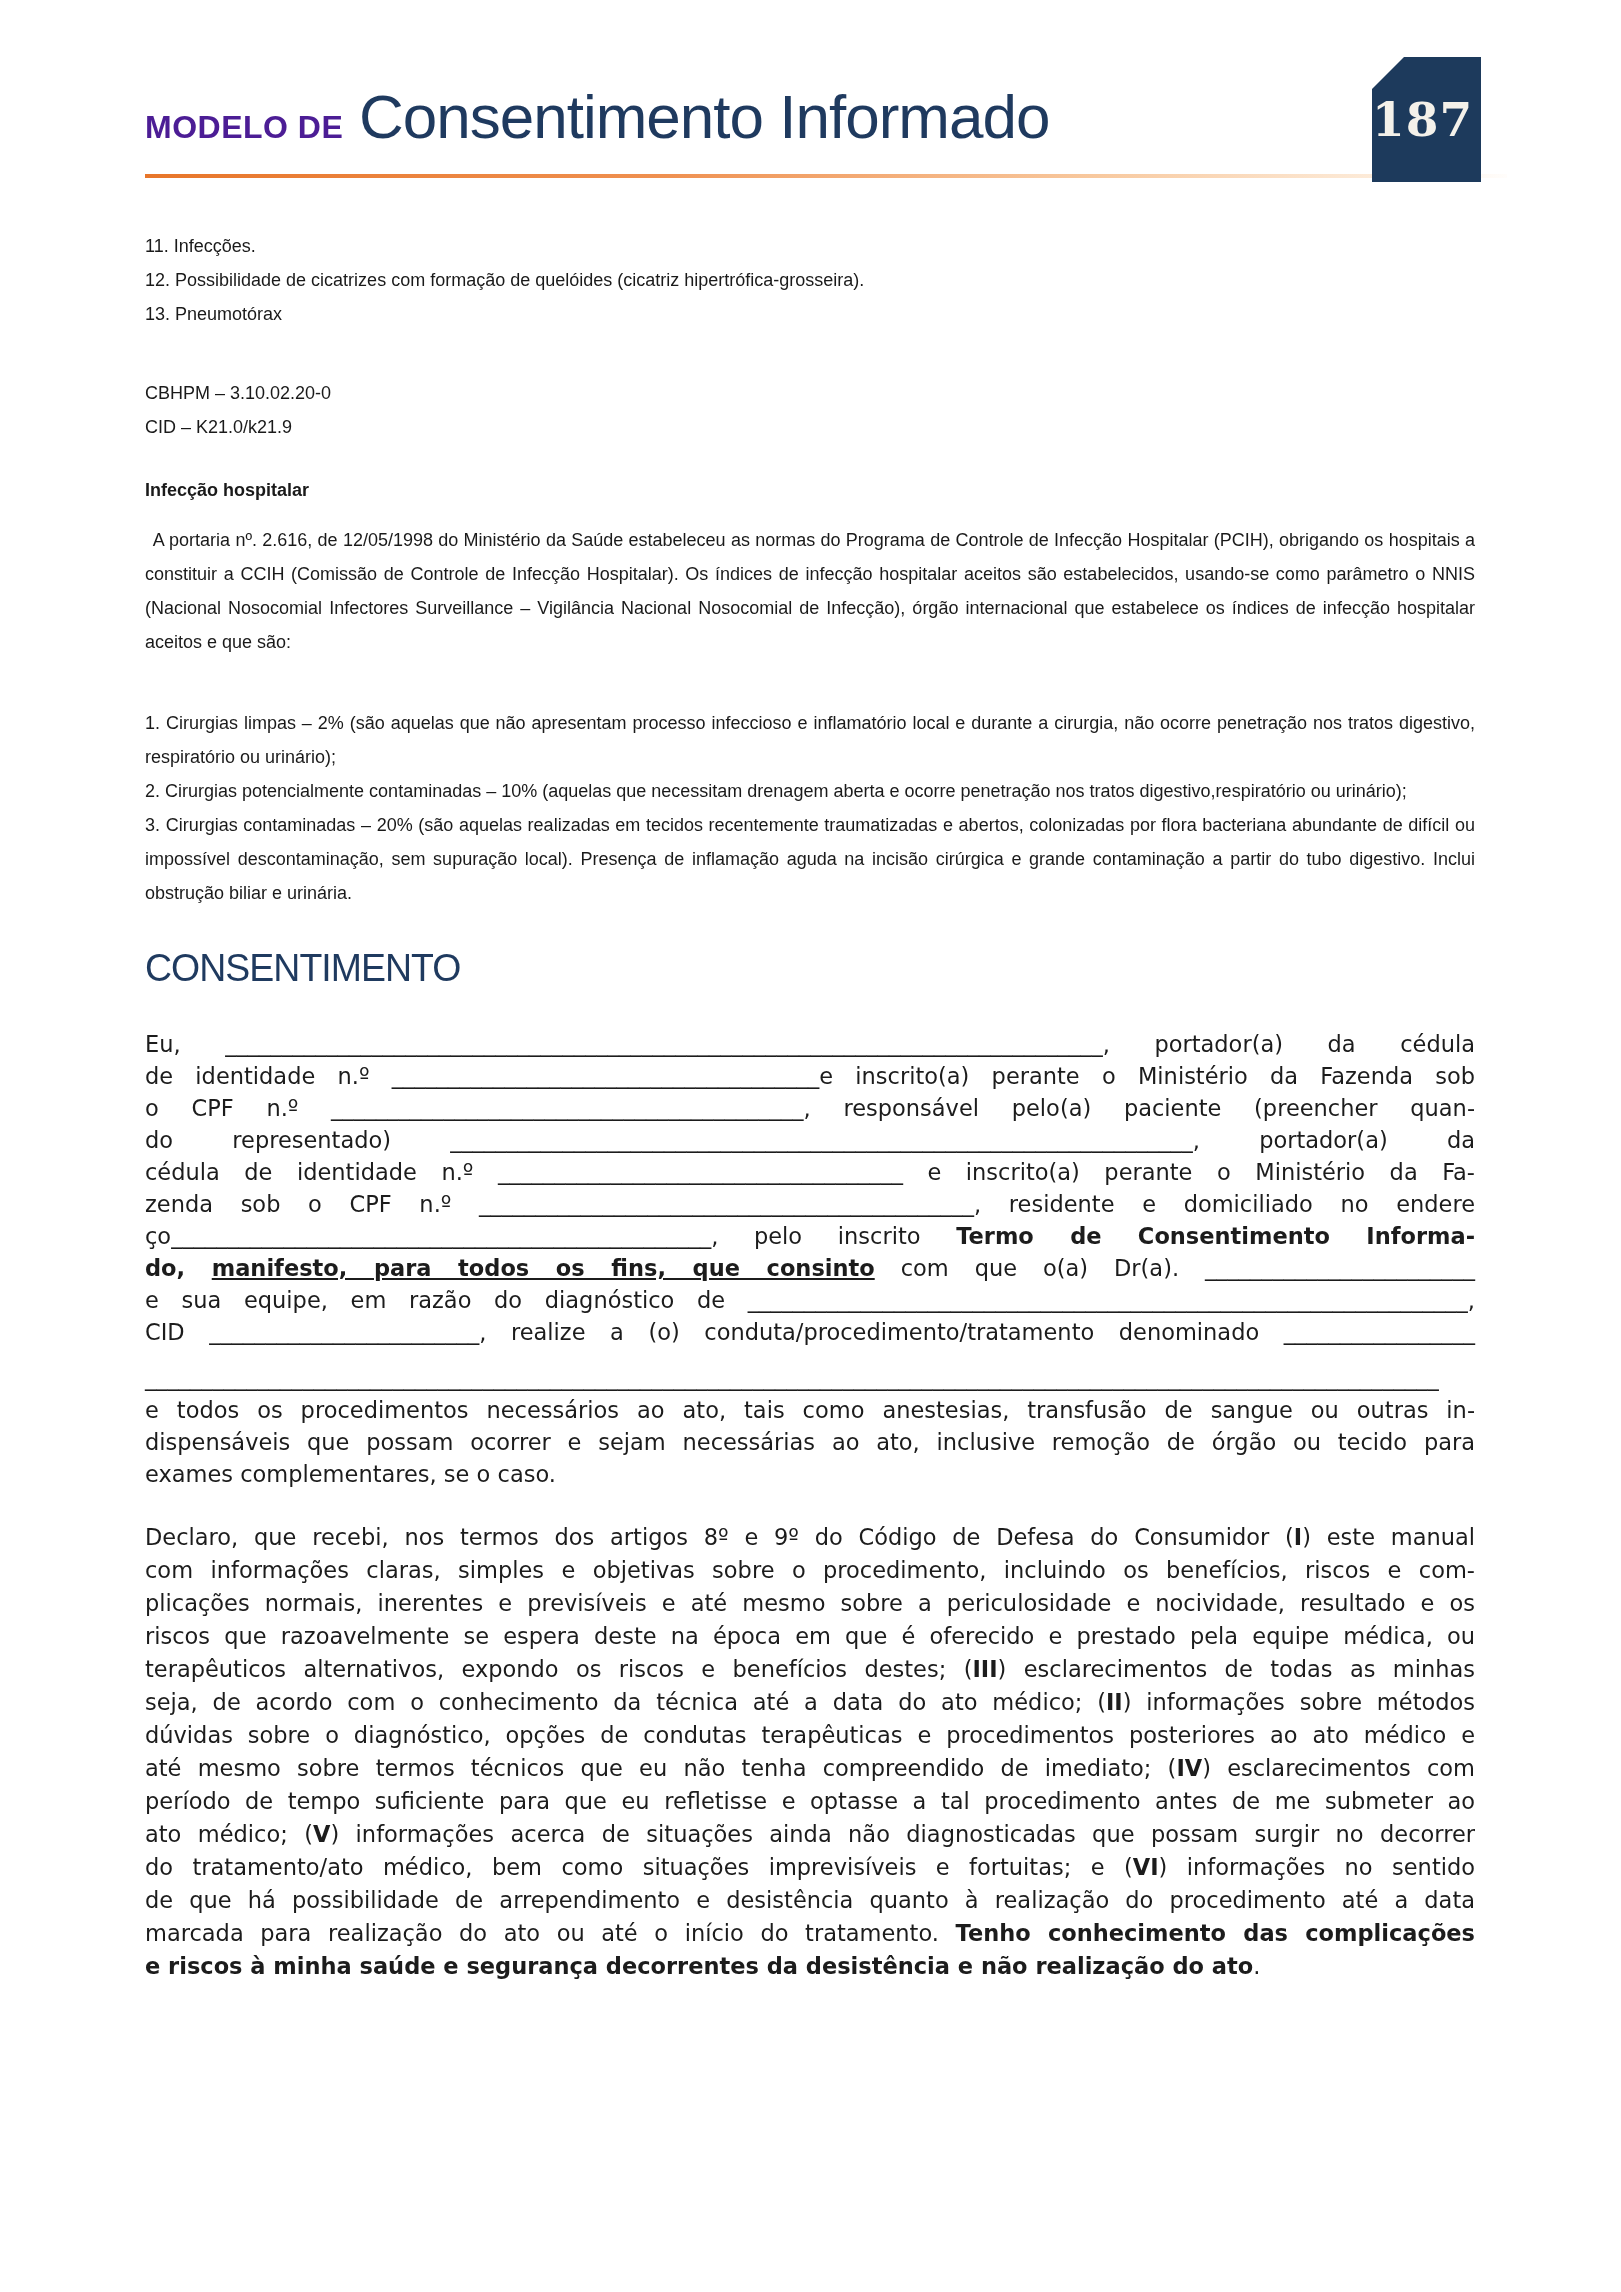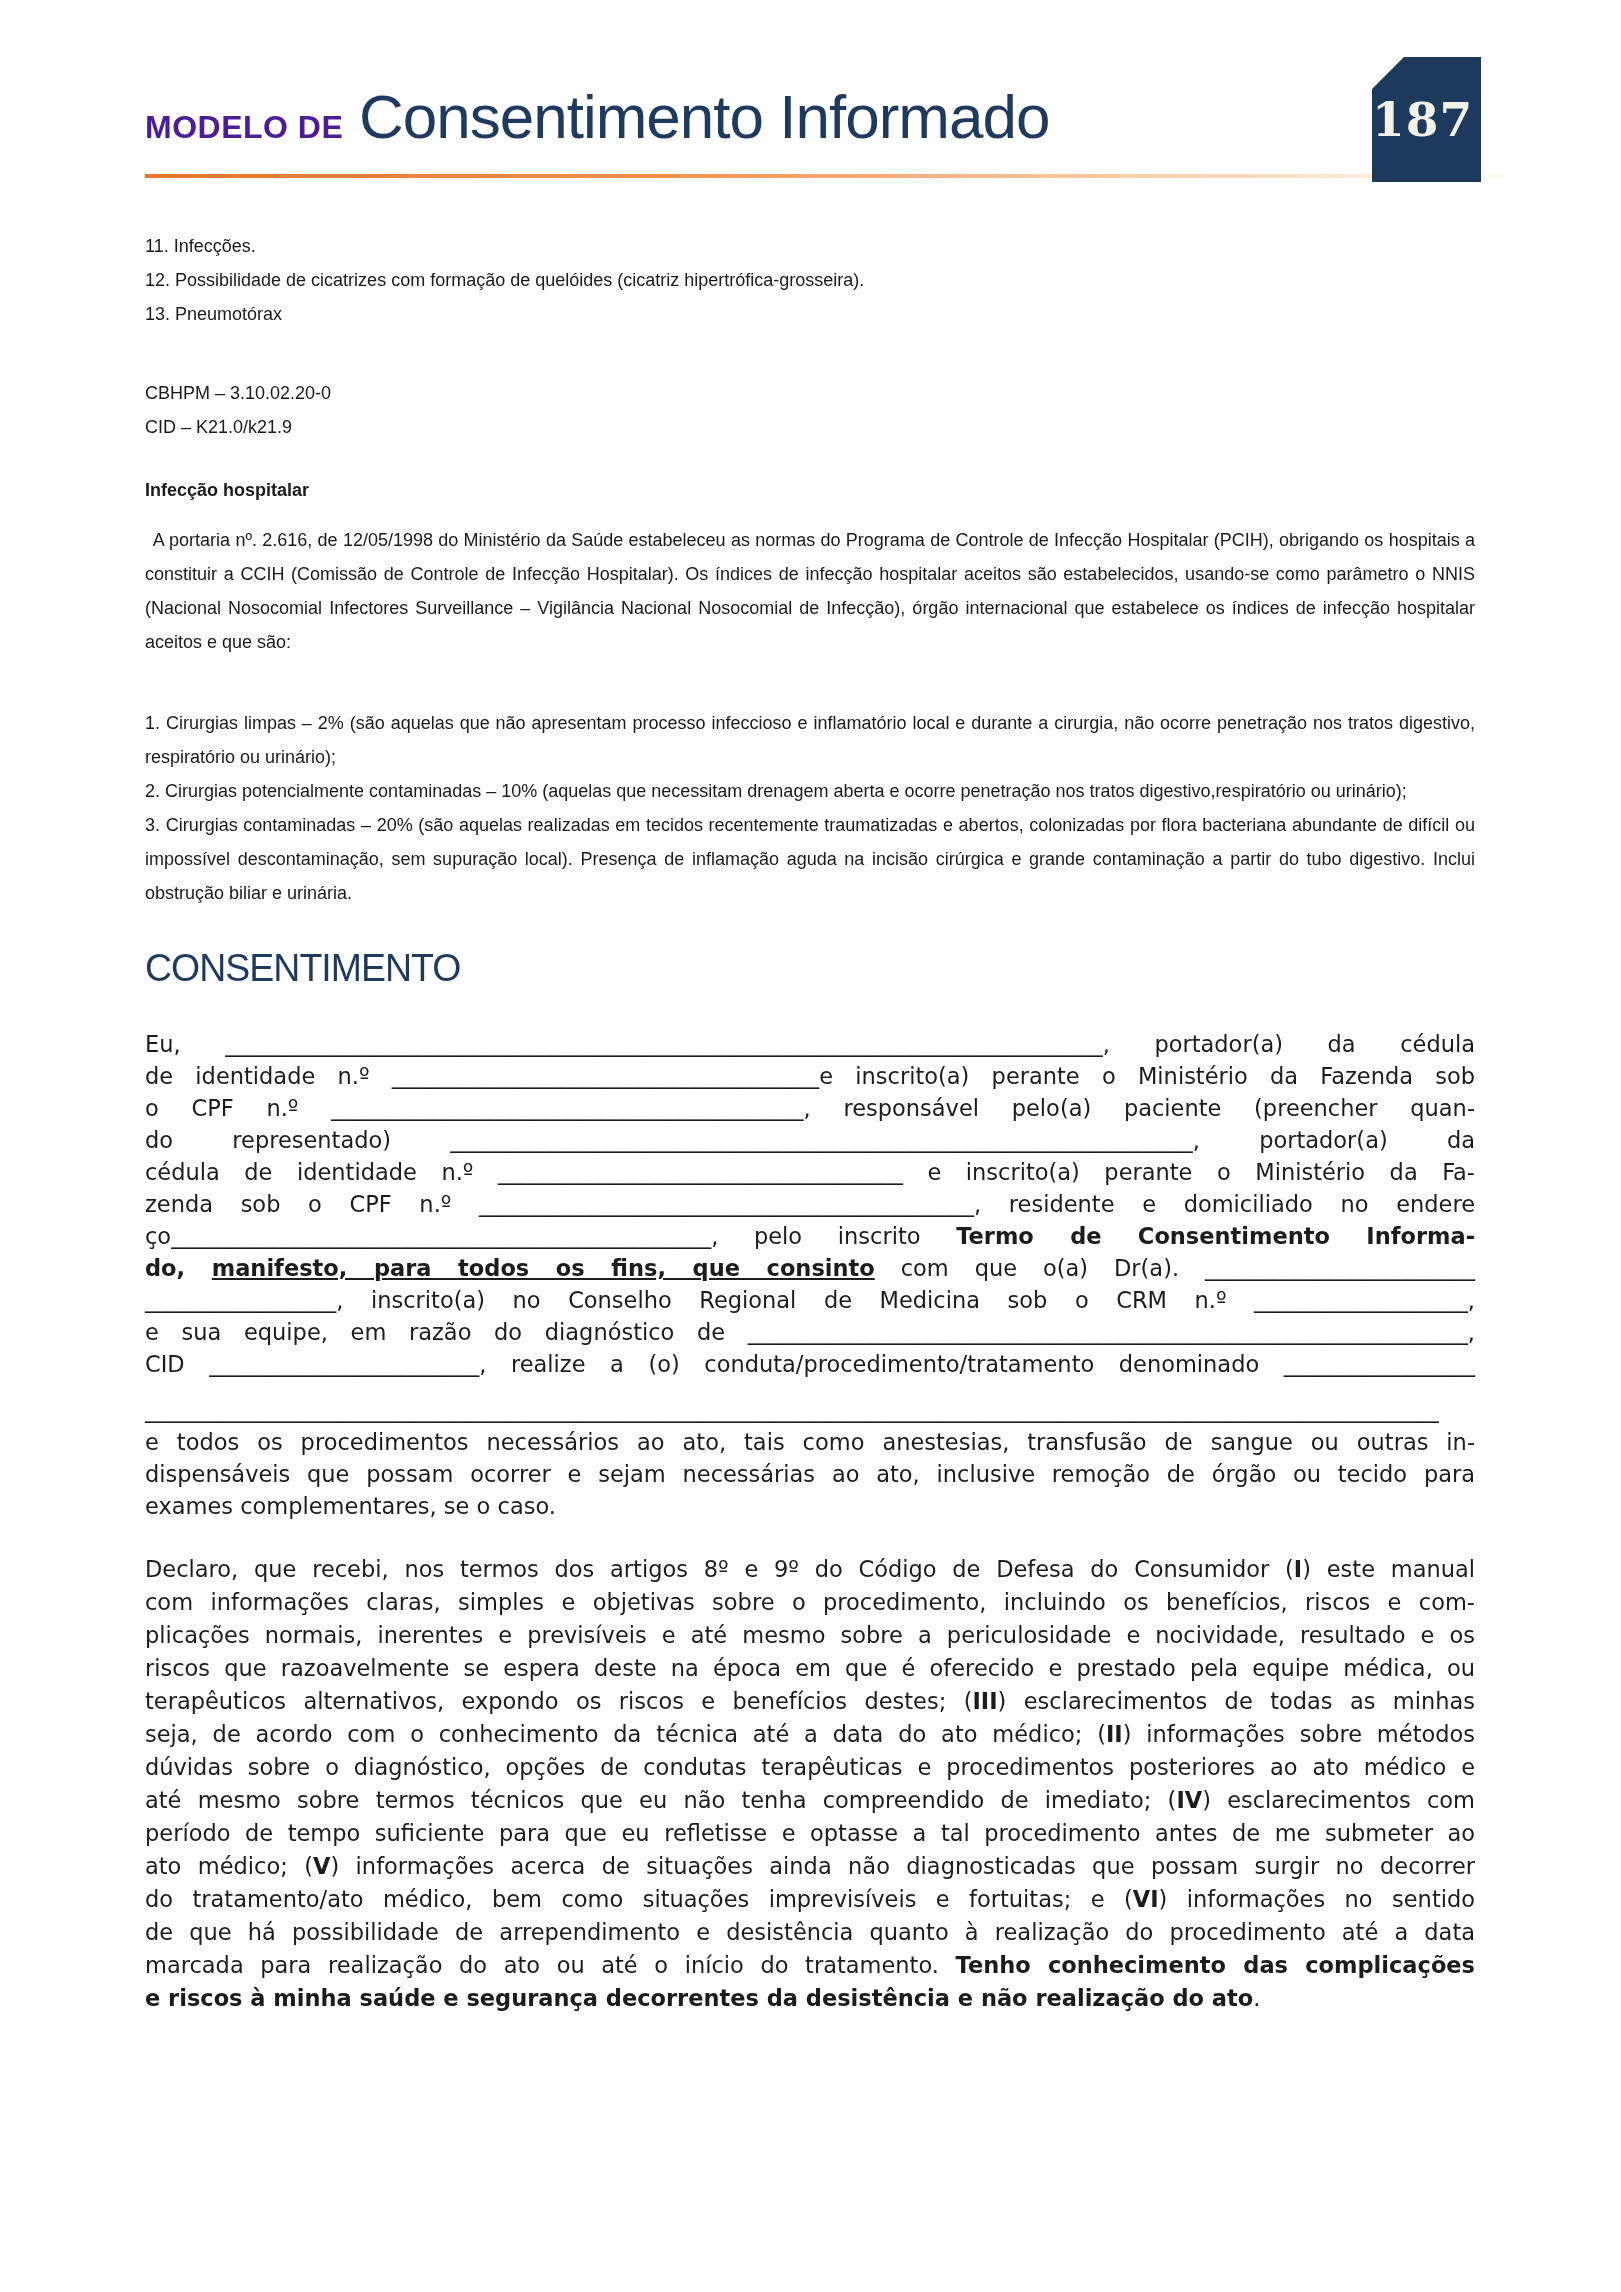--- a/index.html
+++ b/index.html
@@ -90,21 +90,20 @@
 
   <div class="consent-lines formfont">
       <div class="tline"><span>Eu, ______________________________________________________________________________, portador(a) da cédula</span></div>
       <div class="tline"><span>de identidade n.º ______________________________________e inscrito(a) perante o Ministério da Fazenda sob</span></div>
       <div class="tline"><span>o CPF n.º __________________________________________, responsável pelo(a) paciente (preencher quan-</span></div>
       <div class="tline"><span>do representado) __________________________________________________________________, portador(a) da</span></div>
       <div class="tline"><span>cédula de identidade n.º ____________________________________ e inscrito(a) perante o Ministério da Fa-</span></div>
       <div class="tline"><span>zenda sob o CPF n.º ____________________________________________, residente e domiciliado no endere</span></div>
       <div class="tline"><span>ço________________________________________________, pelo inscrito </span><span class="b">Termo de Consentimento Informa-</span></div>
       <div class="tline"><span class="b">do, </span><span class="b u">manifesto, para todos os fins, que consinto</span><span> com que o(a) Dr(a). ________________________</span></div>
-      <div class="tline"><span>_________________, inscrito(a) no Conselho Regional de Medicina sob o CRM n.º ___________________,</span></div>
       <div class="tline"><span>e sua equipe, em razão do diagnóstico de ________________________________________________________________,</span></div>
       <div class="tline"><span>CID ________________________, realize a (o) conduta/procedimento/tratamento denominado _________________</span></div>
       <div class="tline gap-before"><span>___________________________________________________________________________________________________________________</span></div>
       <div class="tline"><span>e todos os procedimentos necessários ao ato, tais como anestesias, transfusão de sangue ou outras in-</span></div>
       <div class="tline"><span>dispensáveis  que possam ocorrer e sejam necessárias ao ato, inclusive remoção de órgão ou tecido para</span></div>
       <div class="tline tlast"><span>exames complementares, se o caso.</span></div>
     </div>
 
   <div class="declaro-lines formfont">
       <div class="tline"><span>Declaro, que recebi, nos termos dos artigos 8º e 9º do Código de Defesa do Consumidor (</span><span class="b">I</span><span>) este manual</span></div>

